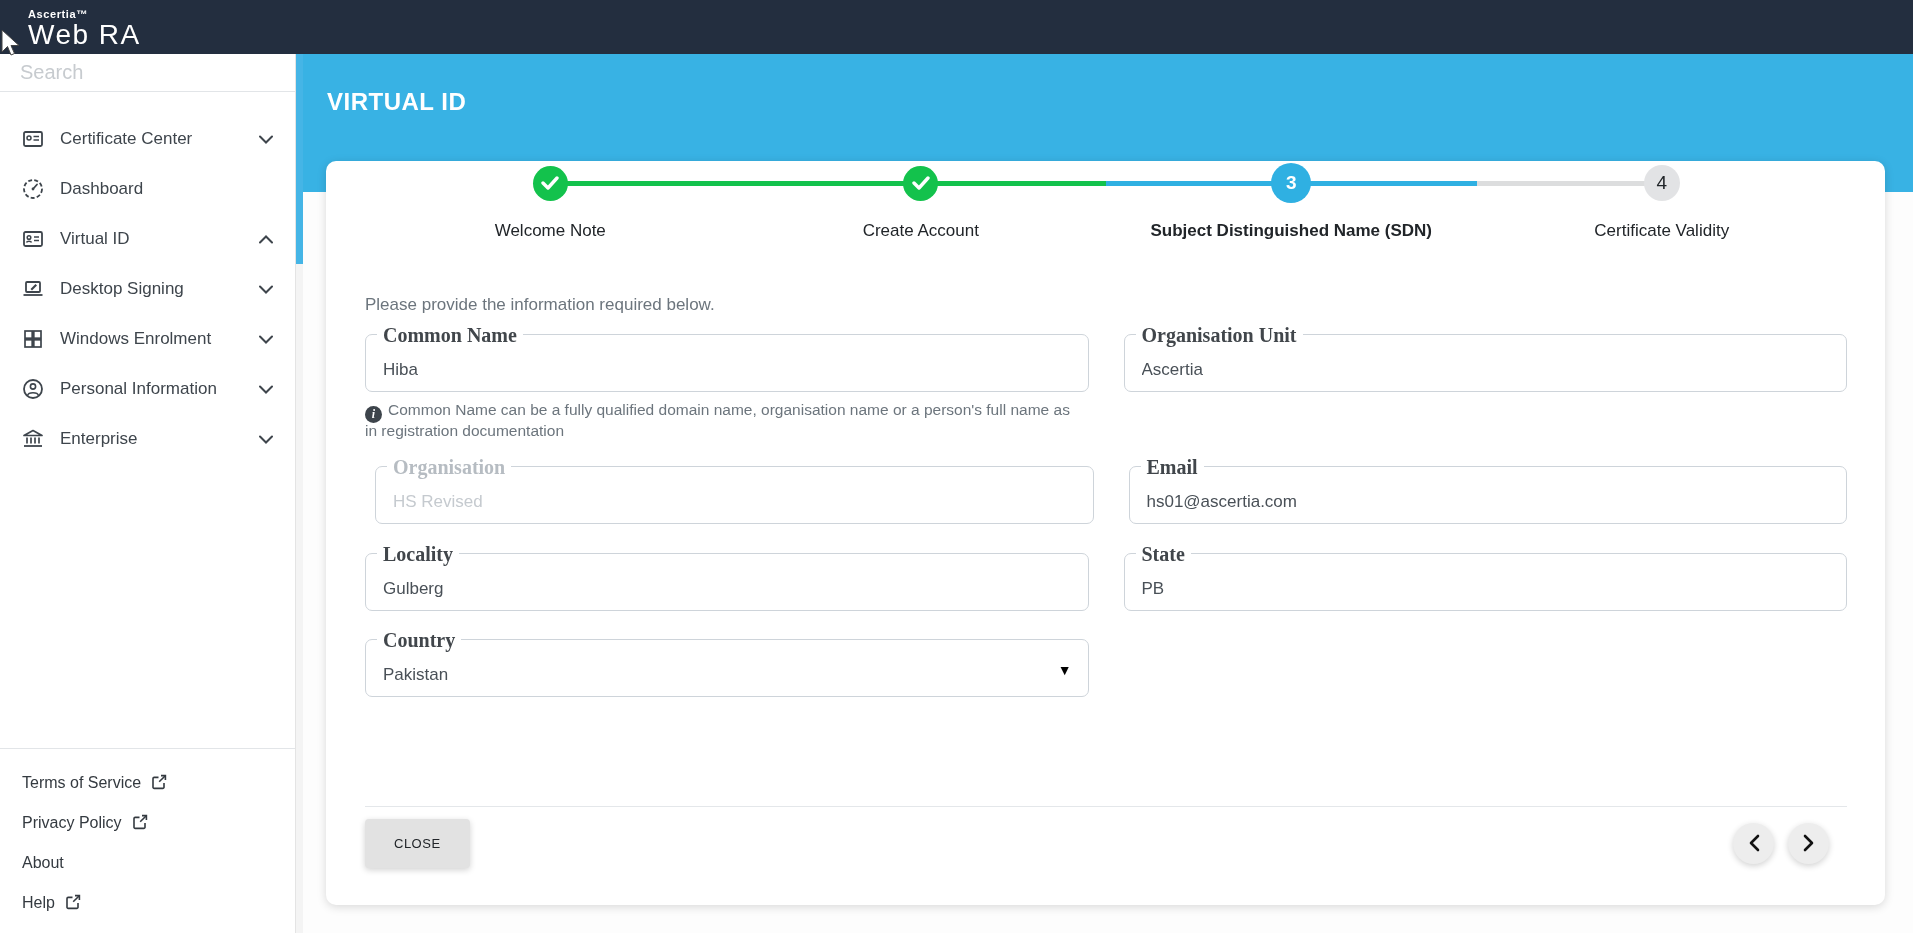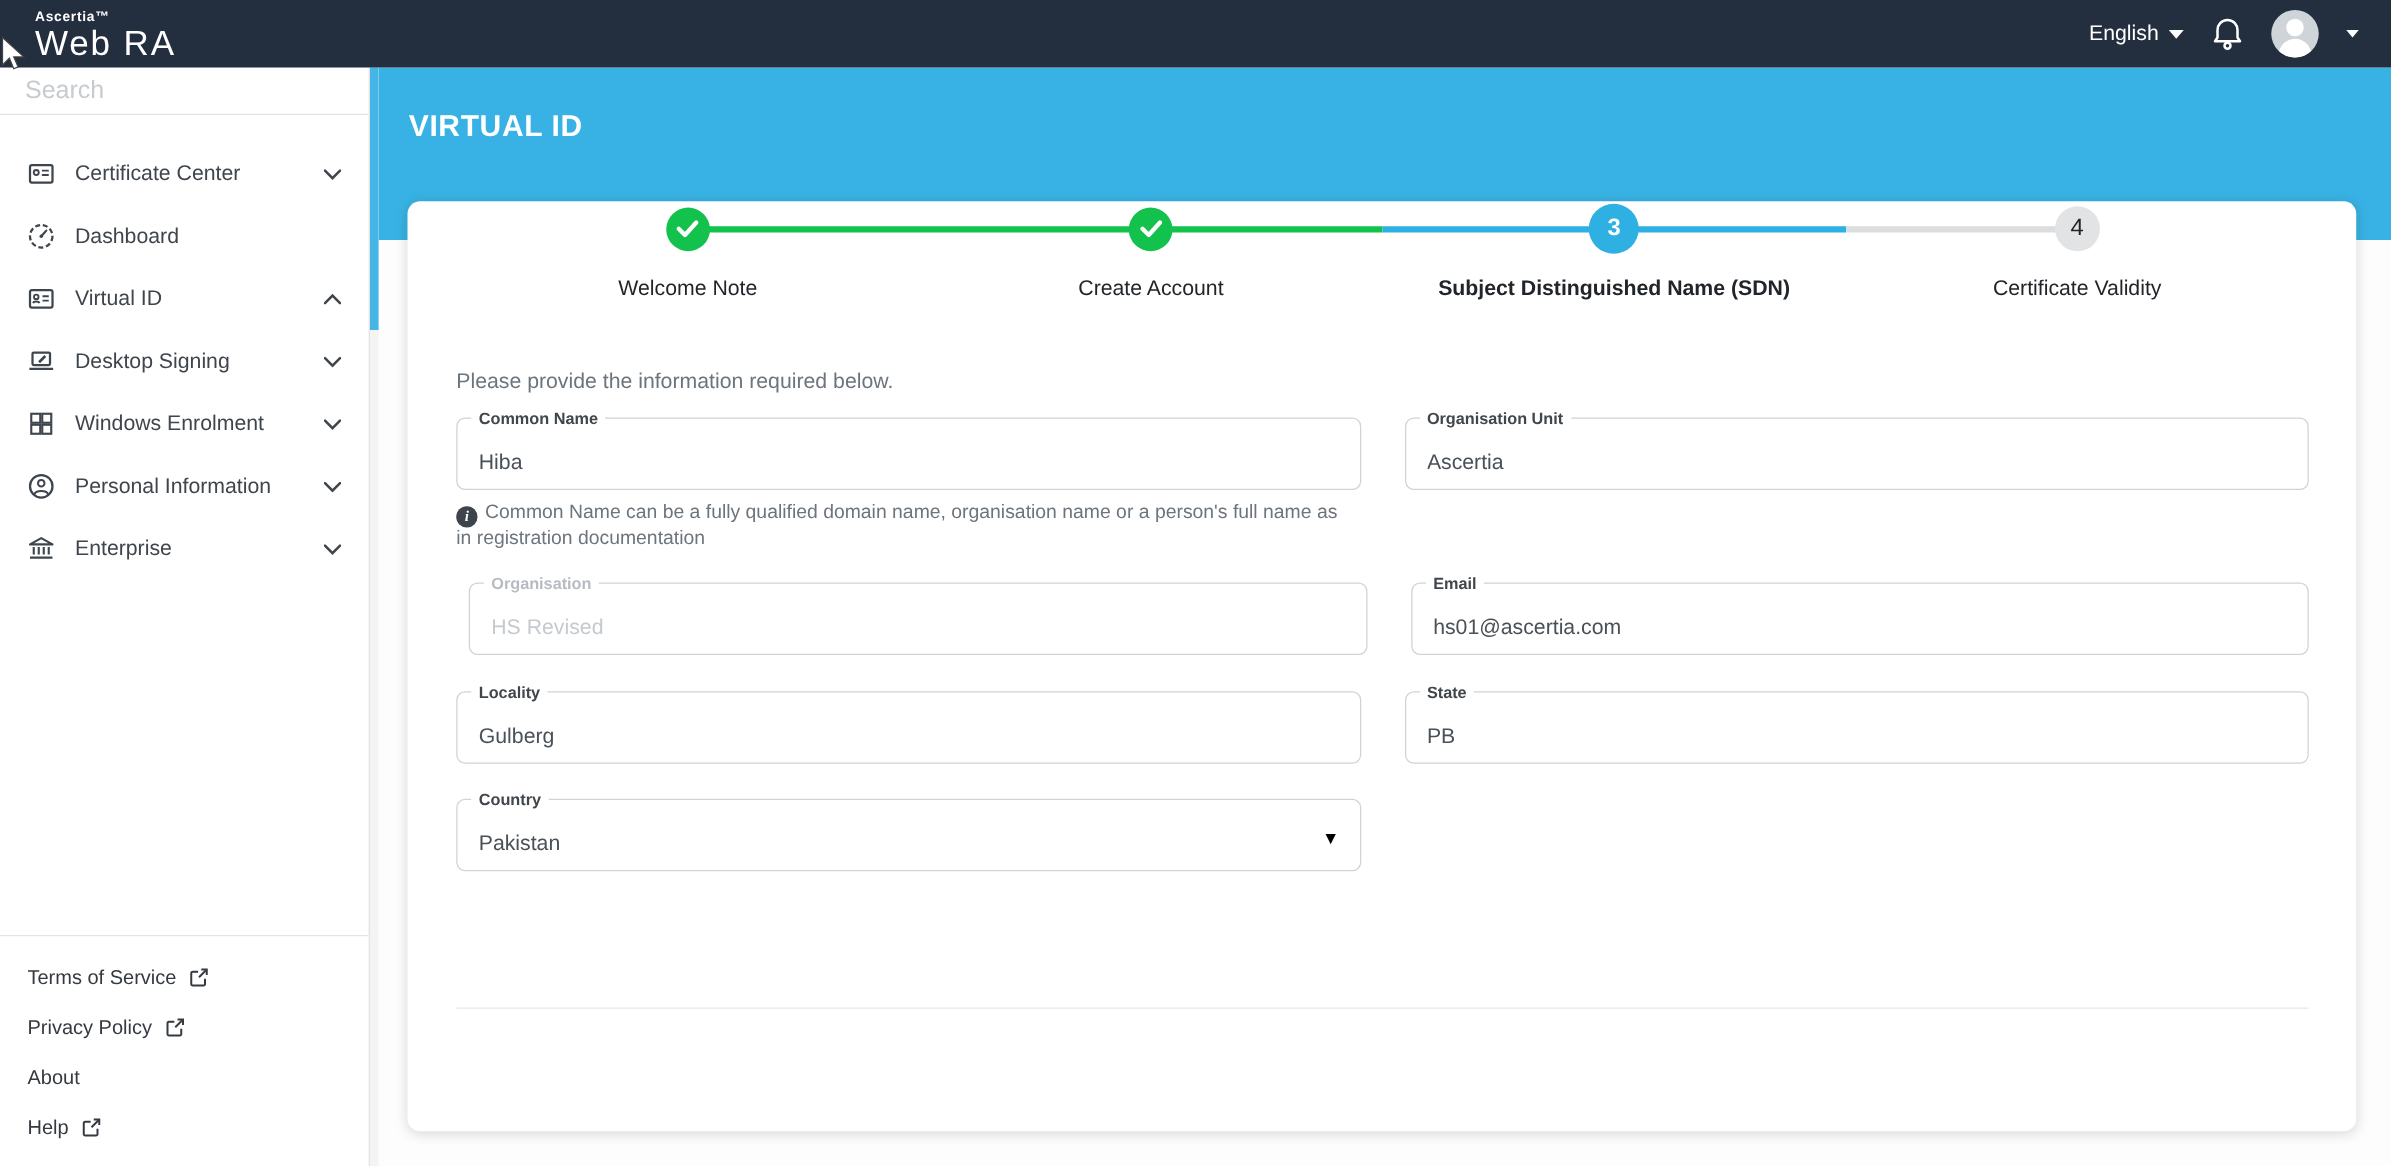--- a/index.html
+++ b/index.html
@@ -72,21 +72,21 @@
 
   
   .intro { margin-top:54px; font-size:17px; color:#6c757d; }
   .form-row { display:flex; gap:35px; }
   .col { flex:1; min-width:0; }
   .row1 { margin-top:19px; } .row2 { margin-top:24px;padding-left:10px; } .row3 { margin-top:29px; } .row4 { margin-top:28px; }
   .row4 .col.single { flex:0 0 calc(50% - 17.5px); }
 
   .field { position:relative; height:58px; border:1px solid #ced4da; border-radius:7px; background:#fff; }
   .field label { position:absolute; top:-10px; left:11px; background:#fff; padding:0 6px;
-    font-size:13px; font-weight:700; color:#41464b; line-height:20px; }
+    font-size:20px; font-weight:700; color:#41464b; line-height:20px;font-family:Liberation Serif, serif; }
   .field input { position:absolute; left:0; top:0; width:100%; height:100%; border:0; outline:0; background:transparent;
     padding:14px 40px 0 17px; font-size:17px; color:#495057; font-family:"Liberation Sans", sans-serif; }
   .field.disabled label { color:#b6bcc2; }
   .field.disabled input { color:#c5cacf; }
   .field .sel-caret { position:absolute; right:16px; top:22px; font-size:14px; color:#000; pointer-events:none; }
 
   .hint { margin-top:8px; max-width:710px; font-size:15.5px; color:#6c757d; line-height:1.35; }
   .info-dot { display:inline-flex; width:17px; height:17px; border-radius:50%; background:#3d444b; color:#fff;
     font-size:12px; font-weight:700; align-items:center; justify-content:center; margin-right:6px;
     position:relative; top:3px; font-family:"Liberation Serif", serif; font-style:italic; }
@@ -104,35 +104,20 @@
 
 <div class="page">
 
   <div class="navbar">
     <svg class="cursor" width="22" height="30" viewBox="0 0 22 30">
       <path d="M2 2 L2 24 L7.5 18.5 L11 27 L14.5 25.5 L11 17.5 L19 17.5 Z" fill="#fff" stroke="#444" stroke-width="1"></path>
     </svg>
     <div class="brand">
       <span class="brand-top">Ascertia™</span>
       <span class="brand-main">Web RA</span>
-    </div>
-    <div class="nav-right">
-      <div class="lang">
-        <span>English</span>
-        <span class="caret-down"></span>
-      </div>
-      <svg class="bell" viewBox="0 0 26 28">
-        <path d="M13 3 C8 3 5 7 5 11 L5 17 L3 20 L23 20 L21 17 L21 11 C21 7 18 3 13 3 Z" fill="none" stroke="#fff" stroke-width="2" stroke-linejoin="round"></path>
-        <circle cx="13" cy="23.5" r="2.4" fill="none" stroke="#fff" stroke-width="2"></circle>
-      </svg>
-      <div class="avatar">
-        <span class="head"></span>
-        <span class="body"></span>
-      </div>
-      <span class="caret-down" style="border-left-width:5px;border-right-width:5px;border-top-width:6px;"></span>
     </div>
   </div>
 
   <div class="app">
 
     <div class="sidebar">
       <div class="search-box">
         <input type="text" placeholder="Search" style="">
         <svg width="22" height="22" viewBox="0 0 22 22">
           <circle cx="9.5" cy="9.5" r="6.5" fill="none" stroke="#212529" stroke-width="2"></circle>
@@ -367,17 +352,32 @@
             <div class="field">
               <label>Country</label>
               <input type="text" readonly="" value="Pakistan" style="">
               <span class="sel-caret">▼</span>
             </div>
           </div>
         </div>
 
         <div class="divider"></div>
 
+        <div class="actions">
+          <button class="btn-close">CLOSE</button>
+          <div class="nav-arrows">
+            <button class="btn-circ">
+              <svg width="12" height="18" viewBox="0 0 12 18">
+                <polyline points="10,2 3,9 10,16" fill="none" stroke="#111" stroke-width="2.6" stroke-linecap="round" stroke-linejoin="round"></polyline>
+              </svg>
+            </button>
+            <button class="btn-circ">
+              <svg width="12" height="18" viewBox="0 0 12 18">
+                <polyline points="2,2 9,9 2,16" fill="none" stroke="#111" stroke-width="2.6" stroke-linecap="round" stroke-linejoin="round"></polyline>
+              </svg>
+            </button>
+          </div>
+        </div>
 
       </div>
     </div>
   </div>
 </div>
 
 </body></html>

